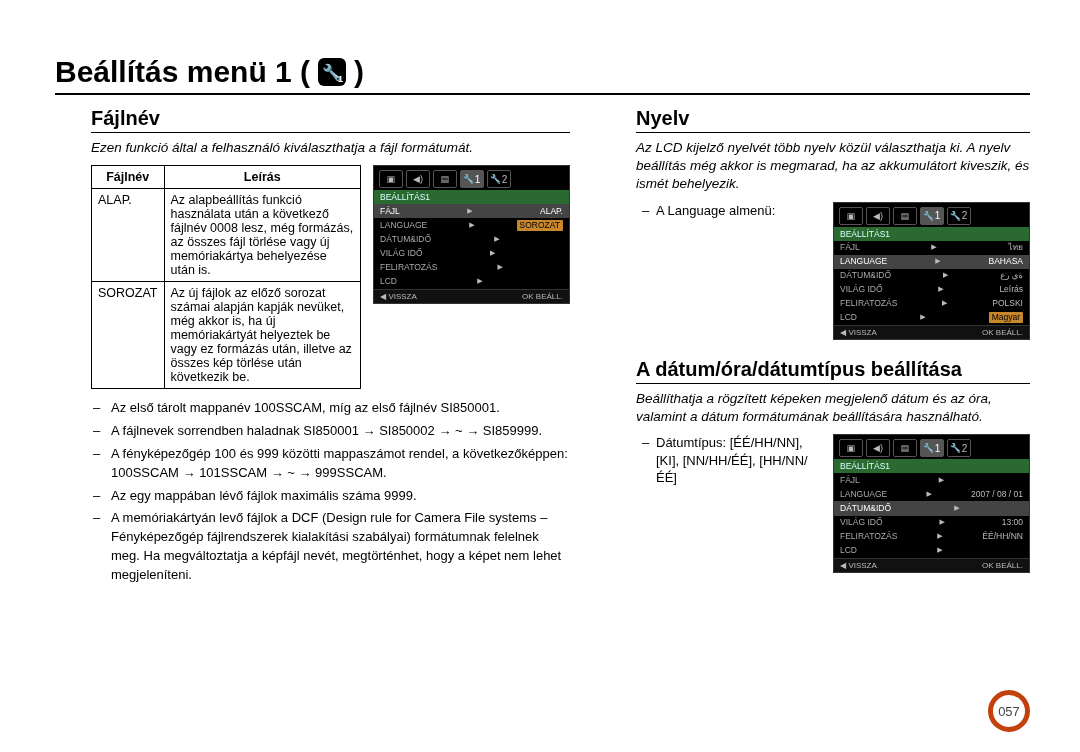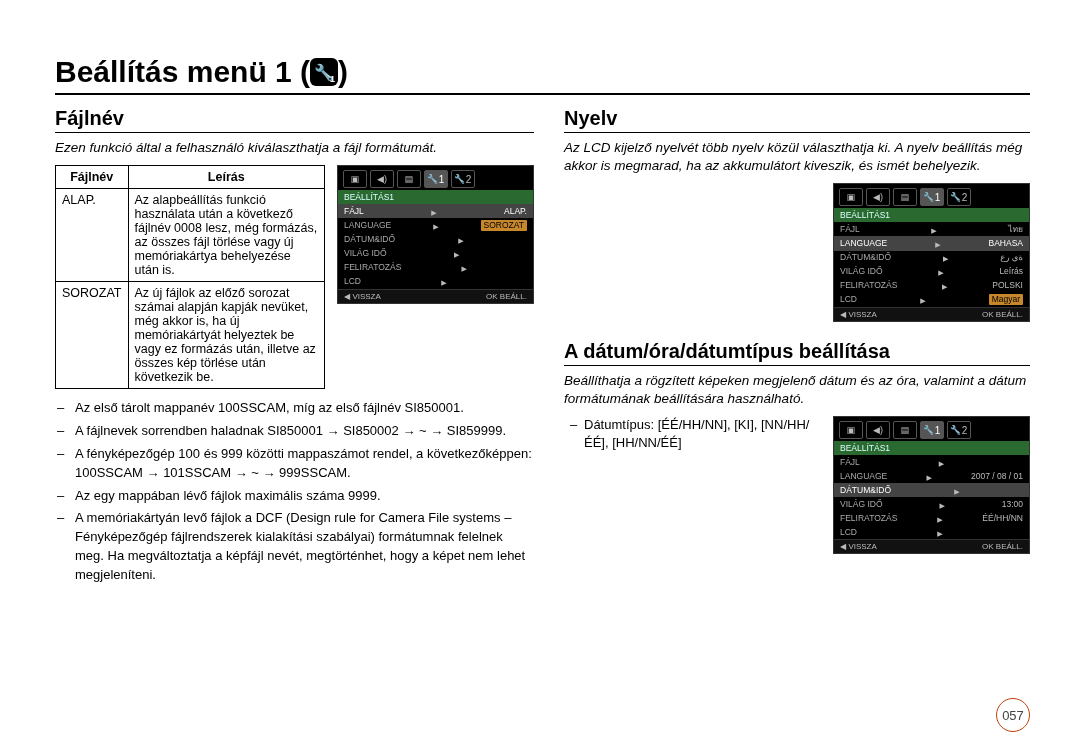--- a/index.html
+++ b/index.html
@@ -15,21 +15,21 @@
     position: relative;
   }
   .page-title {
     font-size: 30px;
     font-weight: bold;
     border-bottom: 2px solid #000;
     padding-bottom: 4px;
     margin-bottom: 8px;
     display: flex;
     align-items: center;
-    gap: 0;
+    gap: 8px;
   }
   .page-title .gear-icon {
     display: inline-flex;
     align-items: center;
     justify-content: center;
     width: 28px;
     height: 28px;
     background: #000;
     color: #fff;
     border-radius: 6px;
@@ -41,20 +41,21 @@
     bottom: 2px;
     right: 3px;
     font-size: 9px;
   }
   .columns {
     display: flex;
     gap: 30px;
   }
   .col {
     flex: 1;
+    margin-left: 36px;
   }
   .section-title {
     font-size: 20px;
     font-weight: bold;
     border-bottom: 1.5px solid #000;
     padding-bottom: 2px;
     margin: 4px 0 6px 0;
   }
   .intro {
     font-size: 13.5px;
@@ -115,21 +116,21 @@
     color: #dff;
     padding: 2px 6px;
     font-size: 8.5px;
   }
   .lcd .menu {
     padding: 0;
   }
   .lcd .mrow {
     display: flex;
     justify-content: space-between;
-    align-items: flex-end;
+    align-items: flex-start;
     padding: 1.5px 6px;
     font-size: 8.5px;
     line-height: 1.3;
   }
   .lcd .mrow .label { color: #aaa; }
   .lcd .mrow.sel { background: #444; }
   .lcd .mrow.sel .label, .lcd .mrow.sel .value { color: #fff; }
   .lcd .mrow.selval .value {
     background: #c8872b;
     color: #000;
@@ -174,21 +175,21 @@
     position: absolute;
     margin-left: -14px;
   }
   .lang-list .head { position: relative; }
   .page-num {
     position: absolute;
     bottom: 20px;
     right: 50px;
     width: 32px;
     height: 32px;
-    border: 1px solid #c2410c;
+    border: 5px solid #c2410c;
     border-radius: 50%;
     display: flex;
     align-items: center;
     justify-content: center;
     font-size: 13px;
     color: #444;
   }
   .small-sub { font-size: 10px; vertical-align: sub;}
 </style>
 </head>
@@ -280,20 +281,21 @@
       <div class="item">A memóriakártyán levő fájlok a DCF (Design rule for Camera File systems – Fényképezőgép fájlrendszerek kialakítási szabályai) formátumnak felelnek meg. Ha megváltoztatja a képfájl nevét, megtörténhet, hogy a képet nem lehet megjeleníteni.</div>
     </div>
   </div>
 
   <div class="col">
     <div class="section-title">Nyelv</div>
     <div class="intro">Az LCD kijelző nyelvét több nyelv közül választhatja ki. A nyelv beállítás még akkor is megmarad, ha az akkumulátort kiveszik, és ismét behelyezik.</div>
 
     <div class="row">
       <div class="lang-list" style="flex:1">
+        <div class="head">A Language almenü:</div>
       </div>
 
       <div class="lcd">
         <div class="tabbar">
           <div class="tab">▣</div>
           <div class="tab">◀)</div>
           <div class="tab">▤</div>
           <div class="tab sel">🔧<span class="small-sub">1</span></div>
           <div class="tab">🔧<span class="small-sub">2</span></div>
         </div>

